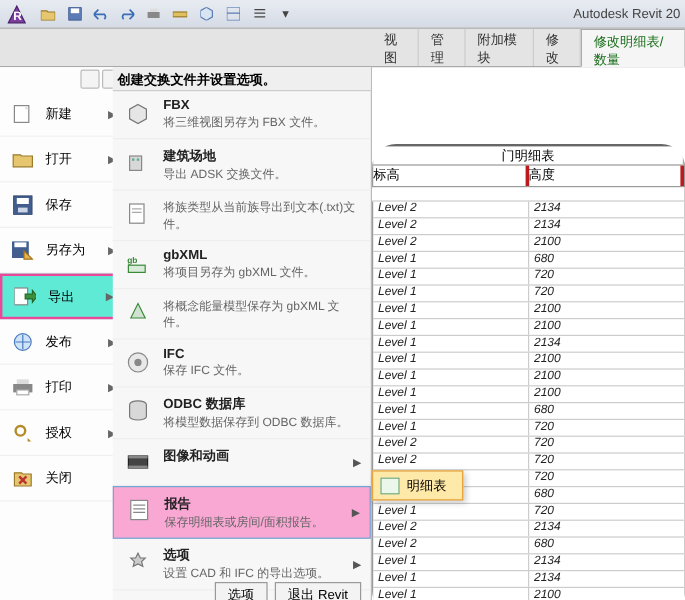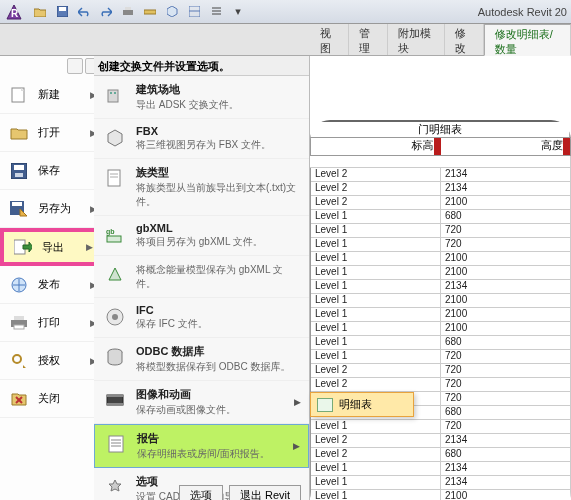--- a/index.html
+++ b/index.html
@@ -15,47 +15,47 @@
 .ribbon-tabs .tab { padding: 2px 10px; border-right: 1px solid #ccc; cursor: pointer; color: #333; }
 .ribbon-tabs .tab.active { background: #f5f5f5; border-top: 1px solid #aaa; border-left: 1px solid #aaa; border-bottom: 1px solid #f5f5f5; margin-bottom: -1px; color: #1a6e1a; }
 
 .main { position: relative; height: 456px; }
 
 .left-menu { position: absolute; left: 0; top: 0; width: 106px; background: #fdfdfd; border-right: 1px solid #c8c8c8; height: 100%; z-index: 5; }
 .left-top { height: 20px; display: flex; justify-content: flex-end; padding: 2px 4px; gap: 2px; }
 .left-top .ic { width: 16px; height: 16px; border: 1px solid #bbb; border-radius: 2px; background: #f4f4f4; }
 .lm-item { display: flex; align-items: center; height: 38px; padding: 0 8px; cursor: pointer; border-bottom: 1px solid #f0f0f0; }
 .lm-item .ico { width: 22px; height: 18px; margin-right: 8px; display: flex; align-items: center; justify-content: center; }
-.lm-item.active { background: #fef9c3; border: 4px solid #ec4899; }
+.lm-item.active { background: #5eead4; border: 2px solid #ec4899; }
 .lm-item .arrow { margin-left: auto; font-size: 9px; color: #666; }
 
 .export-panel { position: absolute; left: 94px; top: 0; width: 216px; height: 100%; background: #f7f7f7; border-right: 1px solid #bbb; z-index: 6; }
 .panel-head { height: 20px; padding: 3px 4px; font-size: 11px; font-weight: bold; border-bottom: 1px solid #ccc; background: #efefef; }
 .exp-item { display: flex; padding: 6px 8px; cursor: pointer; border-bottom: 1px solid #eee; }
 .exp-item .ico { width: 26px; height: 26px; margin-right: 8px; flex-shrink: 0; display: flex; align-items: center; justify-content: center; }
 .exp-item .txt .t { font-size: 11px; font-weight: bold; color: #222; }
 .exp-item .txt .d { font-size: 10px; color: #666; margin-top: 1px; }
 .exp-item .arrow { margin-left: auto; font-size: 9px; color: #555; align-self: center; }
-.exp-item.active { background: #bef264; border: 1px solid #6ea9d4; }
+.exp-item.active { background: #f9a8d4; border: 1px solid #6ea9d4; }
 .panel-foot { position: absolute; bottom: 6px; right: 8px; display: flex; gap: 6px; }
 .panel-foot button { font-size: 11px; padding: 2px 10px; border: 1px solid #999; background: #f3f3f3; cursor: pointer; }
 
-.submenu { position: absolute; left: 310px; top: 336px; width: 104px; background: #fff; border: 1px solid #8a8a8a; box-shadow: 2px 2px 5px rgba(0,0,0,.2); z-index: 8; }
+.submenu { position: absolute; left: 310px; top: 336px; width: 76px; background: #fff; border: 1px solid #8a8a8a; box-shadow: 2px 2px 5px rgba(0,0,0,.2); z-index: 8; }
 .sub-item { display: flex; align-items: center; padding: 4px 6px; font-size: 11px; cursor: pointer; }
 .sub-item .sic { width: 16px; height: 14px; border: 1px solid #7a7; background: #eaf7ea; margin-right: 6px; }
 .sub-item.hover { background: #ffe9a8; border: 1px solid #e8a33d; margin: -1px; }
 
 .sheet-area { position: absolute; left: 310px; top: 64px; right: 0; bottom: 0; overflow: hidden; border-radius: 20px; }
 .sheet-title { height: 18px; border: 1px solid #999; border-top: 2px solid #666; text-align: center; font-size: 11px; background: #fff; display: flex; }
 .sheet-title .cell { flex: 1; border-right: 1px solid #aaa; }
 .sheet-head { display: flex; height: 18px; border: 1px solid #999; border-top: none; font-size: 11px; }
-.sheet-head .cell { flex: 1; text-align: right; border-right: 7px solid #b91c1c; }
+.sheet-head .cell { flex: 1; text-align: left; border-right: 3px solid #b91c1c; }
 .grid { border-left: 1px solid #999; }
 .row { display: flex; height: 14px; font-size: 10px; border-bottom: 1px solid #ccc; }
-.row .cell { flex: 1; border-right: 1px solid #ccc; padding-left: 4px; color: #222; overflow: hidden; }
+.row .cell { flex: 1; border-right: 1px solid #ccc; padding-left: 4px; color: #222; overflow: hidden; font-style: italic; }
 .grid-gap { height: 12px; border-bottom: 1px solid #ccc; border-right: 1px solid #ccc; }
 
 .footer { position: absolute; left: 2px; bottom: 2px; font-size: 11px; color: #6b8db5; }
 .footer .fld { border: 1px solid #bbb; padding: 1px 4px; display: inline-block; min-width: 36px; }
 
 svg { display: block; }
 </style>
 </head>
 <body>
 
@@ -229,51 +229,50 @@
       <span>关闭</span>
     </div>
   </div>
 
   <div class="export-panel">
     <div class="panel-head">创建交换文件并设置选项。</div>
 
     <div class="exp-item">
       <span class="ico">
           <svg width="22" height="22">
+            <path d="M11 3 L18 7 L18 15 L11 19 L4 15 L4 7 Z" fill="#e6e6e6" stroke="#777"></path>
+          </svg>
+        </span>
+      <div class="txt">
+          <div class="t">FBX</div>
+          <div class="d">将三维视图另存为 FBX 文件。</div>
+        </div>
+    </div>
+    <div class="exp-item">
+      <span class="ico">
+          <svg width="22" height="22">
             <rect x="4" y="6" width="10" height="12" fill="#d8d8d8" stroke="#888"></rect>
             <rect x="6" y="8" width="2" height="2" fill="#6a9"></rect>
             <rect x="10" y="8" width="2" height="2" fill="#6a9"></rect>
           </svg>
         </span>
       <div class="txt">
           <div class="t">建筑场地</div>
           <div class="d">导出 ADSK 交换文件。</div>
         </div>
     </div>
     <div class="exp-item">
       <span class="ico">
           <svg width="22" height="22">
-            <path d="M11 3 L18 7 L18 15 L11 19 L4 15 L4 7 Z" fill="#e6e6e6" stroke="#777"></path>
-          </svg>
-        </span>
-      <div class="txt">
-          <div class="t">FBX</div>
-          <div class="d">将三维视图另存为 FBX 文件。</div>
-        </div>
-    </div>
-    <div class="exp-item">
-      <span class="ico">
-          <svg width="22" height="22">
             <rect x="4" y="3" width="12" height="16" fill="#fff" stroke="#888"></rect>
             <line x1="6" y1="7" x2="14" y2="7" stroke="#aaa"></line>
             <line x1="6" y1="10" x2="14" y2="10" stroke="#aaa"></line>
           </svg>
         </span>
       <div class="txt">
-          <div class="t">族类型</div>
           <div class="d">将族类型从当前族导出到文本(.txt)文件。</div>
         </div>
     </div>
     <div class="exp-item">
       <span class="ico">
           <svg width="22" height="22">
             <text x="2" y="10" font-size="7" fill="#3a8a3a" font-weight="bold">gb</text>
             <rect x="3" y="12" width="14" height="6" fill="#d8ead8" stroke="#3a8a3a"></rect>
           </svg>
         </span>
@@ -319,21 +318,20 @@
     <div class="exp-item">
       <span class="ico">
           <svg width="22" height="22">
             <rect x="3" y="6" width="16" height="10" fill="#444" stroke="#222"></rect>
             <rect x="3" y="6" width="16" height="2" fill="#888"></rect>
             <rect x="3" y="14" width="16" height="2" fill="#888"></rect>
           </svg>
         </span>
       <div class="txt">
           <div class="t">图像和动画</div>
-          <div class="d">保存动画或图像文件。</div>
         </div>
       <span class="arrow">▶</span>
     </div>
     <div class="exp-item active">
       <span class="ico">
           <svg width="22" height="22">
             <rect x="4" y="3" width="14" height="16" fill="#fff" stroke="#888"></rect>
             <line x1="6" y1="7" x2="16" y2="7" stroke="#888"></line>
             <line x1="6" y1="10" x2="16" y2="10" stroke="#888"></line>
             <line x1="6" y1="13" x2="16" y2="13" stroke="#888"></line>

